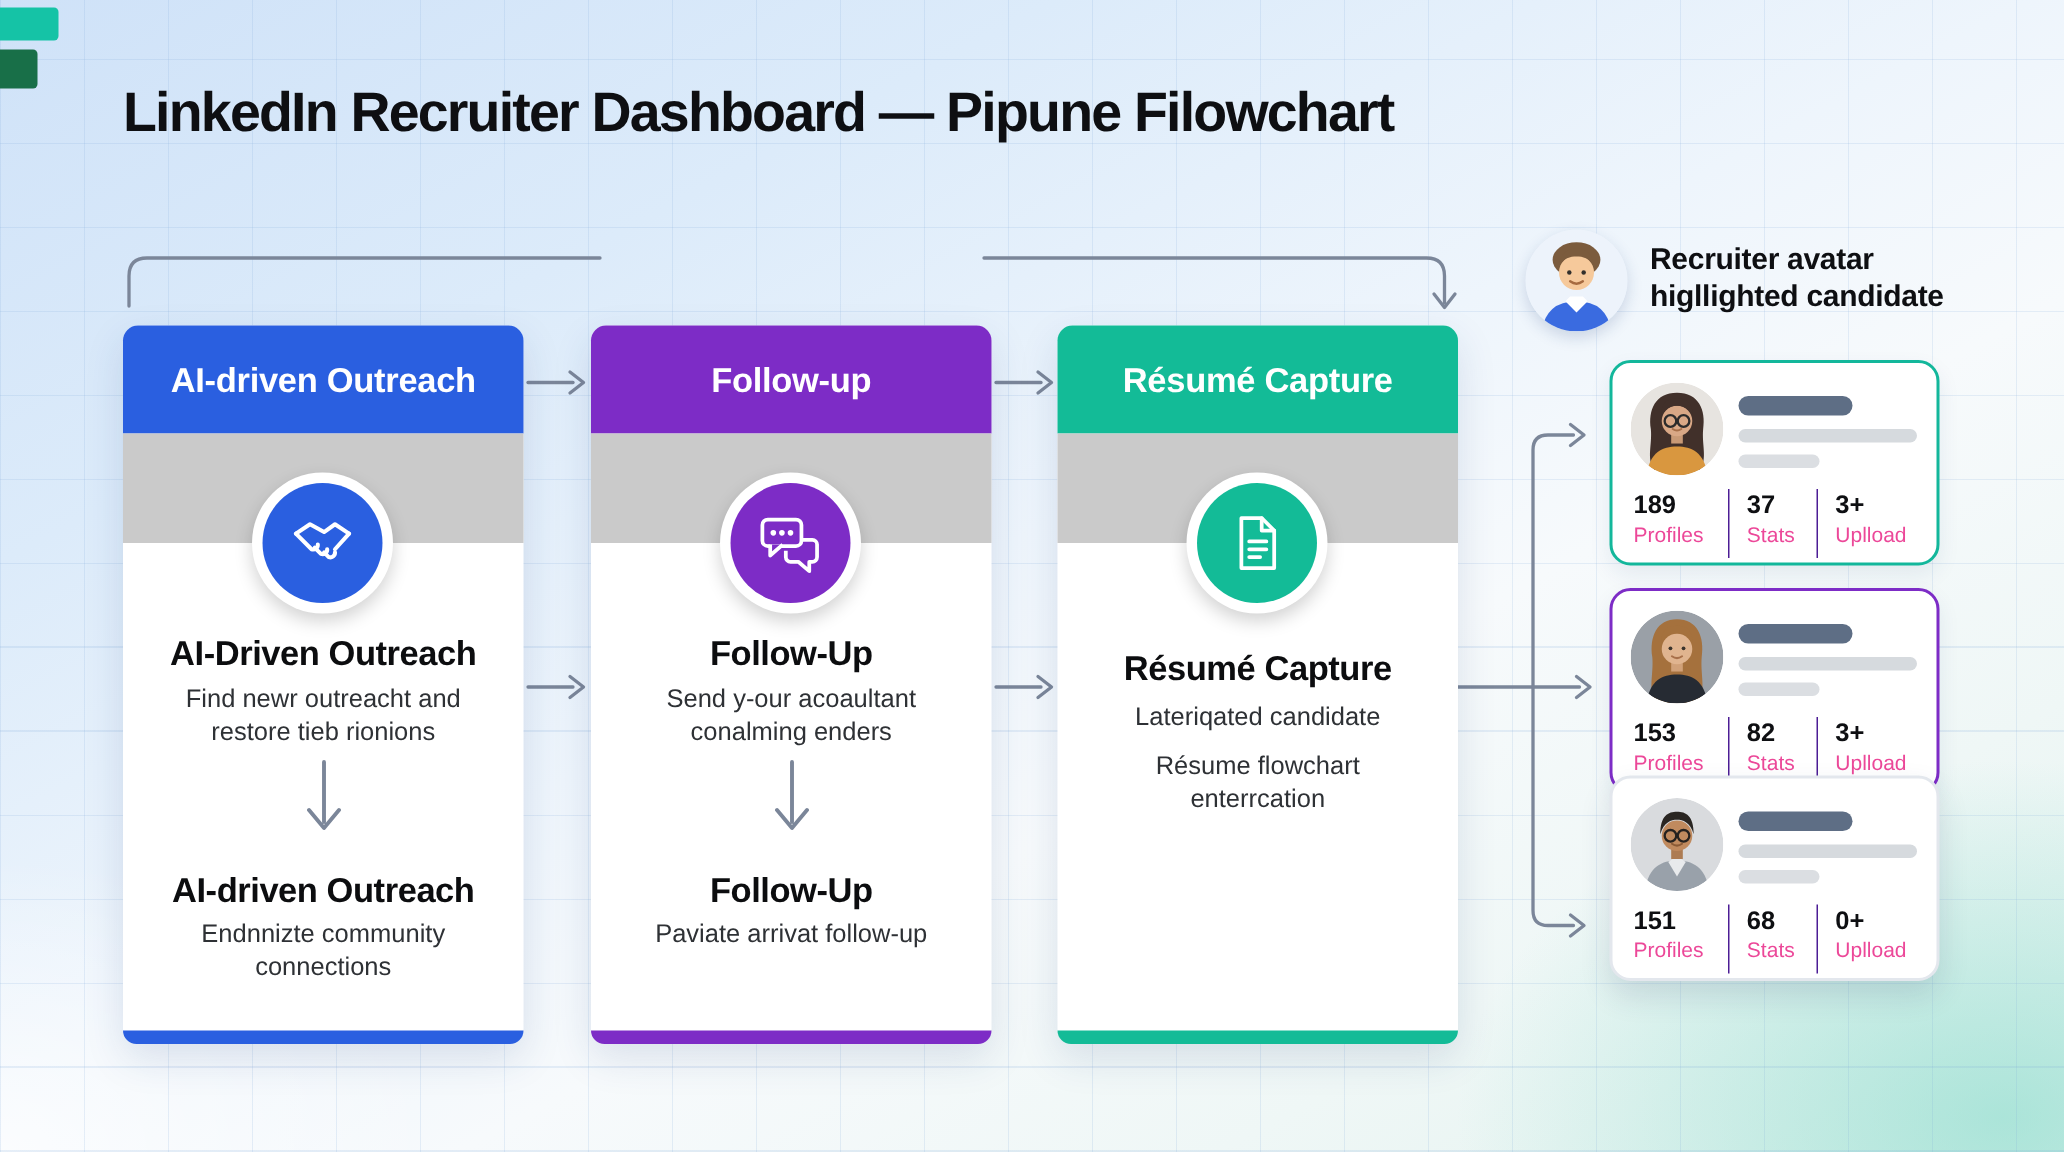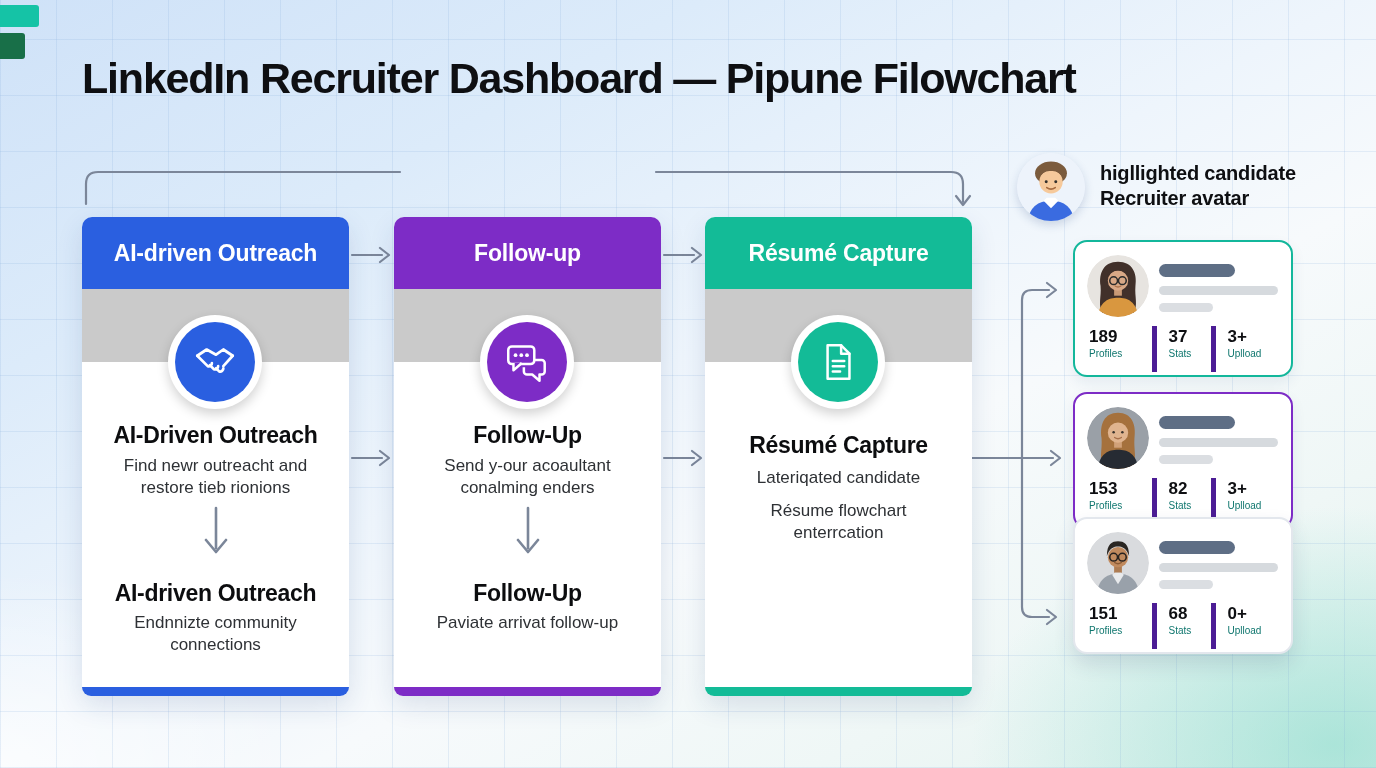--- a/index.html
+++ b/index.html
@@ -14,21 +14,21 @@
   }
   .grid {
     position:absolute; inset:0; pointer-events:none;
     background-image:
       repeating-linear-gradient(0deg, rgba(118,162,214,0.16) 0 1px, transparent 1px 56px),
       repeating-linear-gradient(90deg, rgba(118,162,214,0.16) 0 1px, transparent 1px 56px);
   }
   .corner-teal  { position:absolute; left:0; top:5px;  width:39px; height:22px; background:#15c3a6; border-radius:0 3px 3px 0; }
   .corner-green { position:absolute; left:0; top:33px; width:25px; height:26px; background:#186f48; border-radius:0 3px 3px 0; }
 
-  .title { position:absolute; left:82px; top:54px; font-size:43px; font-weight:800; color:#0e0f12; letter-spacing:-1.2px; white-space:nowrap; }
+  .title { position:absolute; left:82px; top:54px; font-size:37px; font-weight:800; color:#0e0f12; letter-spacing:-1.2px; white-space:nowrap; }
 
   .flow-label { position:absolute; left:420px; top:159px; width:216px; text-align:center; font-size:24px; font-weight:800; color:#0e0f12; letter-spacing:-0.3px; }
 
   svg.overlay { position:absolute; inset:0; pointer-events:none; }
   .ln { stroke:#7b8699; stroke-width:2.2; fill:none; stroke-linecap:round; stroke-linejoin:round; }
 
   
   .col { position:absolute; top:217px; width:267px; height:479px; background:#fff; border-radius:10px; box-shadow:0 10px 26px rgba(30,60,120,0.13); }
   .col-1 { left:82px; }  .col-2 { left:394px; }  .col-3 { left:705px;text-decoration:underline; }
   .col-header { position:absolute; top:0; left:0; right:0; height:72px; border-radius:10px 10px 0 0; display:flex; align-items:center; justify-content:center; color:#fff; font-size:23px; font-weight:800; letter-spacing:-0.2px; }
@@ -53,23 +53,23 @@
   .card-2 { top:392px; border:2px solid #7d2cc6; box-shadow:0 6px 14px rgba(30,60,120,0.08);padding-left:39px; }
   .card-3 { top:517px; border:2px solid #e3e7ed; box-shadow:0 10px 20px rgba(40,60,100,0.14); }
   .photo { position:absolute; left:12px; top:13px; width:62px; height:62px; border-radius:50%; overflow:hidden; }
   .bar { position:absolute; border-radius:7px; }
   .bar-a { left:84px; top:22px; width:76px;  height:13px; background:#5e6e85; }
   .bar-b { left:84px; top:44px; width:119px; height:9px;  background:#d6dade; }
   .bar-c { left:84px; top:61px; width:54px;  height:9px;  background:#dbdee2; }
   .stats { position:absolute; left:0; right:0; top:84px; height:46px; display:flex; }
   .stat { padding-left:14px; padding-top:1px; }
   .s1 { width:78px; } .s2 { width:60px; padding-left:12px; } .s3 { width:82px; padding-left:12px; }
-  .s2, .s3 { border-left:5px solid #4c1d95; }
+  .s2, .s3 { border-left:1px solid #4c1d95; }
   .stat-v { font-size:17px; font-weight:800; color:#0e0f12; }
-  .stat-l { font-size:10px; color:#0f766e; margin-top:1px; }
+  .stat-l { font-size:14px; color:#ec4899; margin-top:1px; }
 </style>
 </head>
 <body>
 
 <div class="stage">
   <div class="grid"></div>
   <div class="corner-teal"></div>
   <div class="corner-green"></div>
 
   <div class="title">LinkedIn Recruiter Dashboard — Pipune Filowchart</div>
@@ -196,22 +196,22 @@
       <circle cx="32" cy="27" r="11" fill="#f6c99b"></circle>
       <path d="M21 23 C22 14 27 12 32 12 C37 12 42 14 43 23 C40 18 36 17 32 17 C28 17 24 18 21 23 Z" fill="#7b5b3d"></path>
       <circle cx="27.5" cy="27" r="1.4" fill="#33302c"></circle>
         <circle cx="36.5" cy="27" r="1.4" fill="#33302c"></circle>
       <path d="M28 32.5 Q32 35.5 36 32.5" stroke="#a66a3f" stroke-width="1.5" fill="none" stroke-linecap="round"></path>
       <path d="M10 64 Q13 45 32 45 Q51 45 54 64 Z" fill="#3a6be0"></path>
       <path d="M25 45 L32 52 L39 45 L36 42 L28 42 Z" fill="#fff"></path>
     </svg>
   </div>
   <div class="recruiter-label">
+    <div>Recruiter avatar</div>
     <div>higllighted candidate</div>
-    <div>Recruiter avatar</div>
   </div>
 
   <div class="card card-1">
     <div class="photo">
       <svg width="62" height="62" viewBox="0 0 64 64">
         <clipPath id="cp1">
             <circle cx="32" cy="32" r="32"></circle>
           </clipPath>
         <g clip-path="url(#cp1)">
           <rect width="64" height="64" fill="#e7e4e0"></rect>

